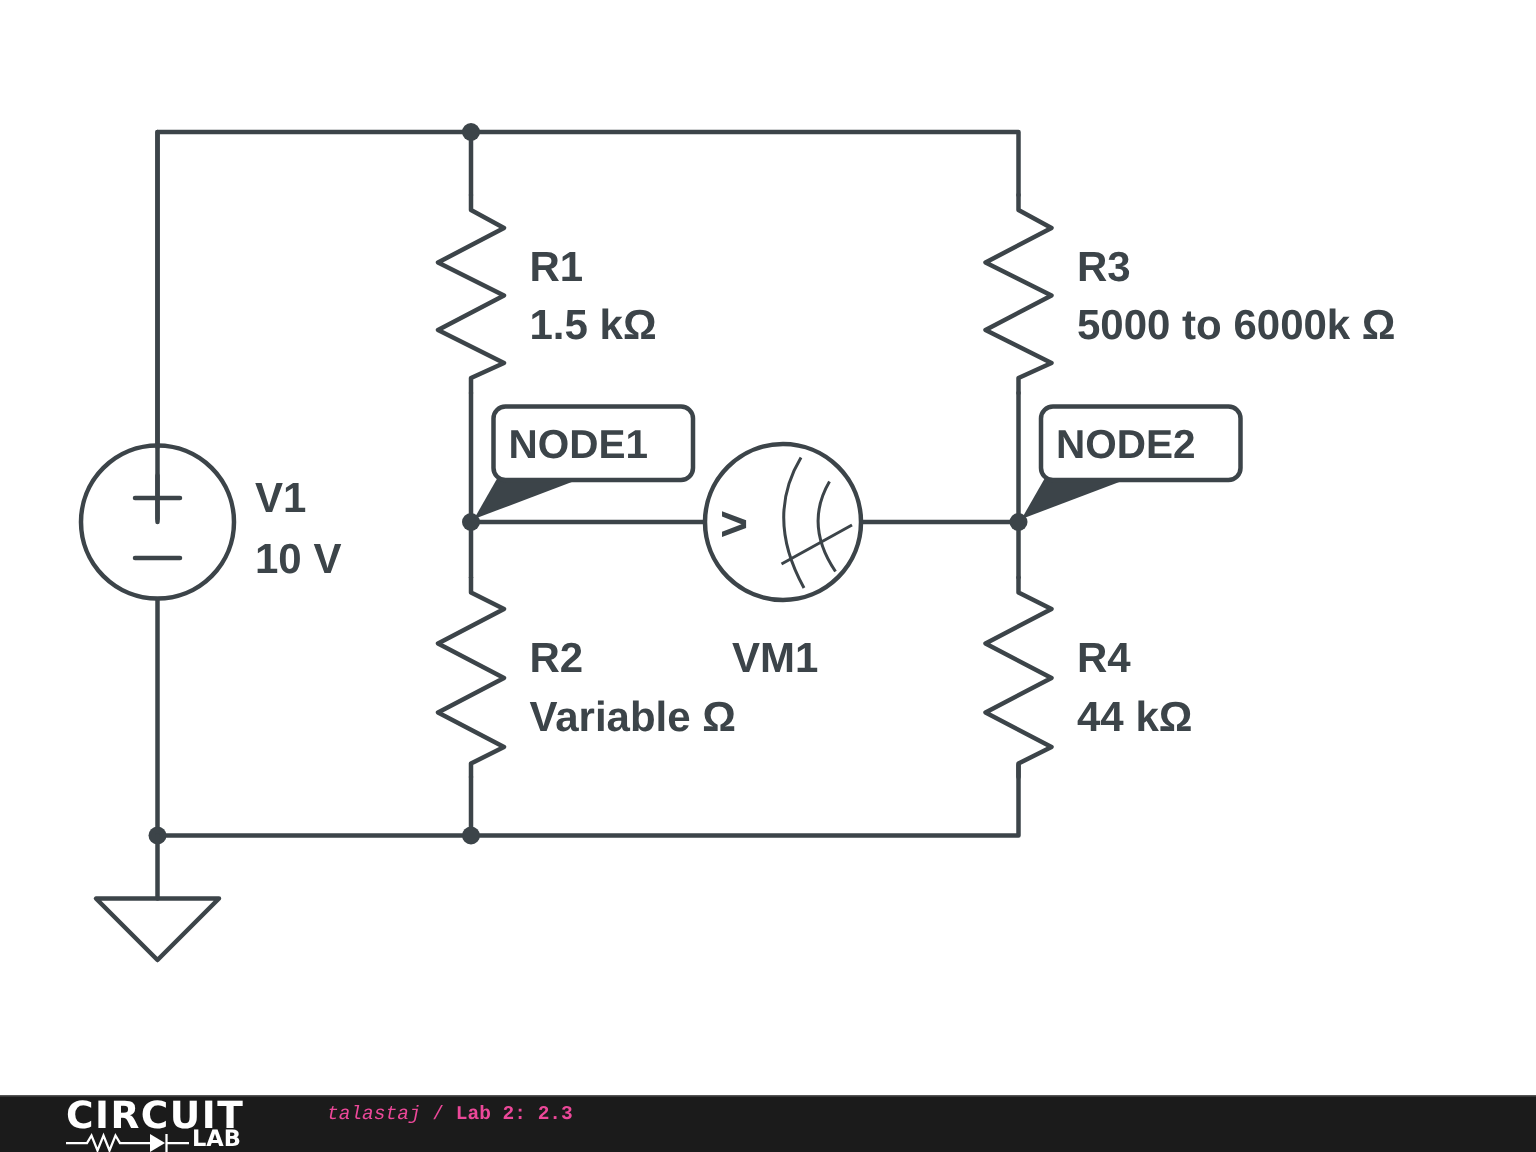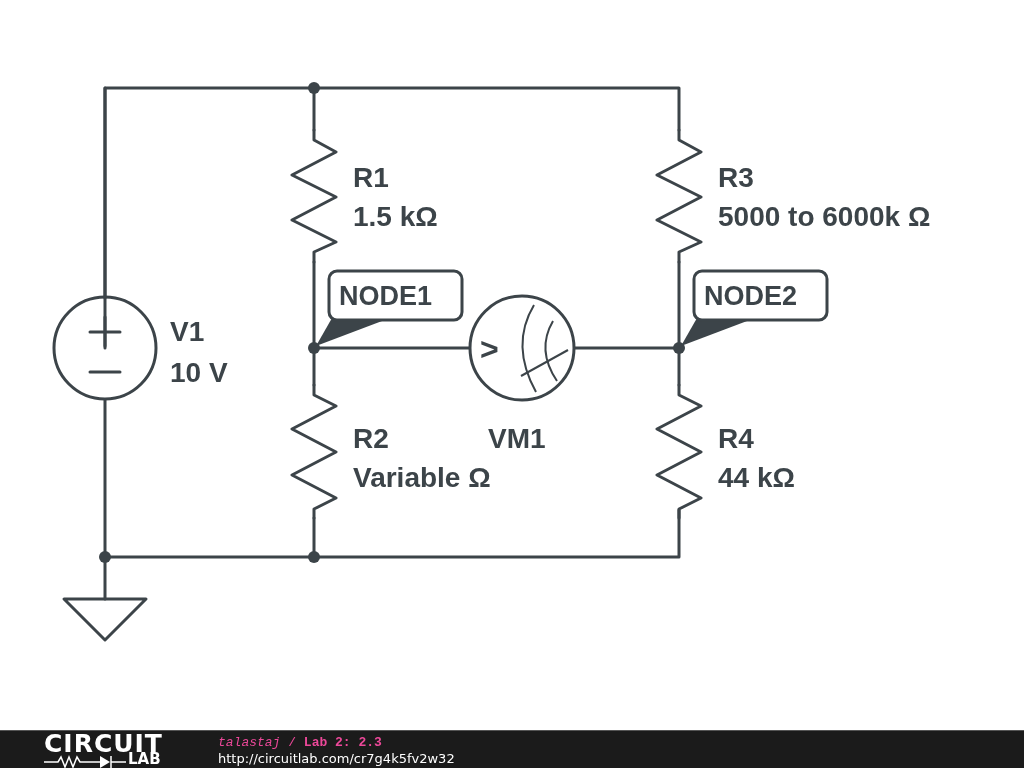--- a/index.html
+++ b/index.html
@@ -113,14 +113,13 @@
     <svg class="logo-bot" viewBox="0 0 130 16">
       <path d="M0 9 L14 9 L17 4 L21 14 L25 4 L29 14 L33 4 L36 9 L56 9" stroke="#fff" stroke-width="1.5" fill="none"></path>
       <polygon points="56,3 56,15 66,9" fill="#fff"></polygon>
       <path d="M67 3 L67 15 M67 9 L82 9" stroke="#fff" stroke-width="1.5" fill="none"></path>
     </svg>
     <div class="logo-lab">LAB</div>
   </div>
   <div class="f-line1">
     <span class="user">talastaj</span><span> / </span><span class="title">Lab 2: 2.3</span>
   </div>
-  <div class="f-line2">http://circuitlab.com/cr7g4k5fv2w32</div>
 </div>
 
 </body></html>

